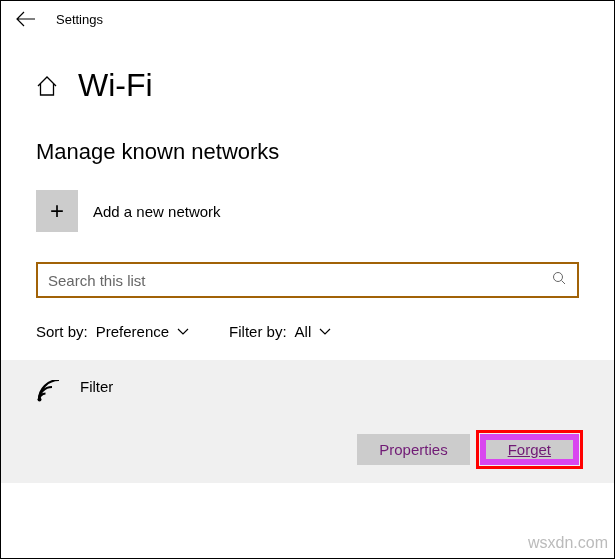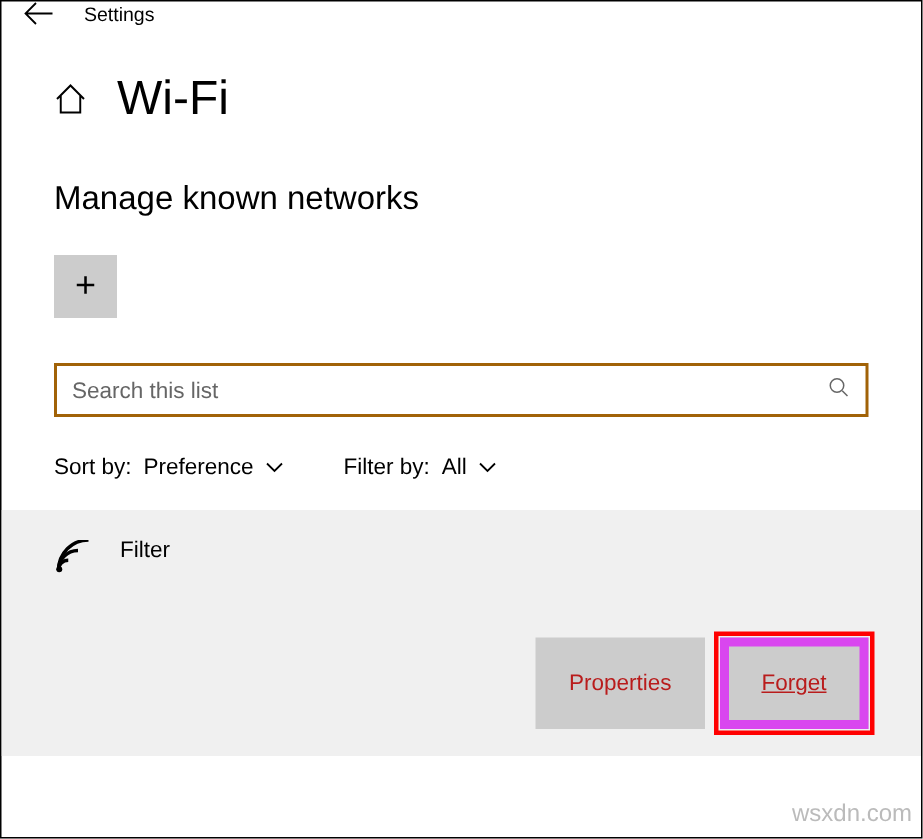--- a/index.html
+++ b/index.html
@@ -12,21 +12,21 @@
       width: 615px;
       height: 559px;
       background: #ffffff;
       border: 1px solid #000;
       position: relative;
       overflow: hidden;
     }
     .header-bar {
       display: flex;
       align-items: center;
-      padding: 0 15px;
+      padding: 10px 15px;
       gap: 20px;
     }
     .back-arrow {
       cursor: pointer;
       display: flex;
       align-items: center;
     }
     .settings-label {
       font-size: 13px;
       color: #000;
@@ -134,27 +134,26 @@
     .network-name {
       font-size: 15px;
       color: #000;
     }
     .network-buttons {
       display: flex;
       justify-content: flex-end;
       gap: 10px;
     }
     .btn {
-      padding: 16px 22px;
+      padding: 1px 22px;
       background: #cccccc;
       border: none;
       font-size: 15px;
       cursor: pointer;
-      color: #b91c1c;
-      margin-top: 10px;
+      color: #701a75;
     }
     .btn-forget {
       border: 6px solid #d946ef;
       outline: 3px solid red;
       outline-offset: 1px;
       text-decoration: underline;
     }
     .watermark {
       position: absolute;
       bottom: 6px;
@@ -181,20 +180,21 @@
       <path d="M2 11 L11 2 L20 11 M4.5 8.5 L4.5 20 L17.5 20 L17.5 8.5" stroke="#000" stroke-width="1.3" fill="none"></path>
     </svg>
   </div>
   <h1 class="page-title">Wi-Fi</h1>
 </div>
 
 <h2 class="section-title">Manage known networks</h2>
 
 <div class="add-network-row">
   <div class="plus-box">+</div>
+  <span class="add-network-label">Add a new network</span>
 </div>
 
 <div class="search-box">
   <input type="text" class="search-input" placeholder="Search this list" style="">
   <span class="search-icon">
     <svg width="15" height="15" viewBox="0 0 15 15">
       <circle cx="6" cy="6" r="4.5" stroke="#666" stroke-width="1" fill="none"></circle>
       <line x1="9.5" y1="9.5" x2="13" y2="13" stroke="#666" stroke-width="1"></line>
     </svg>
   </span>

